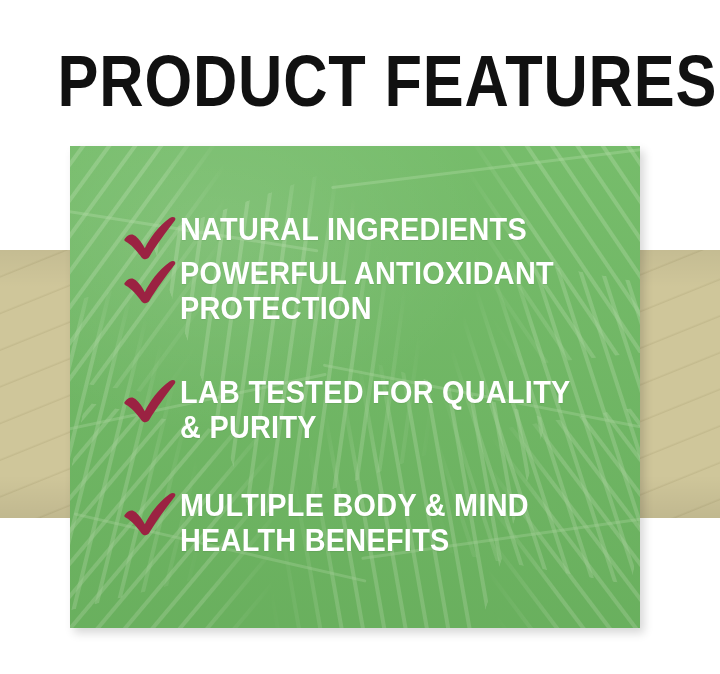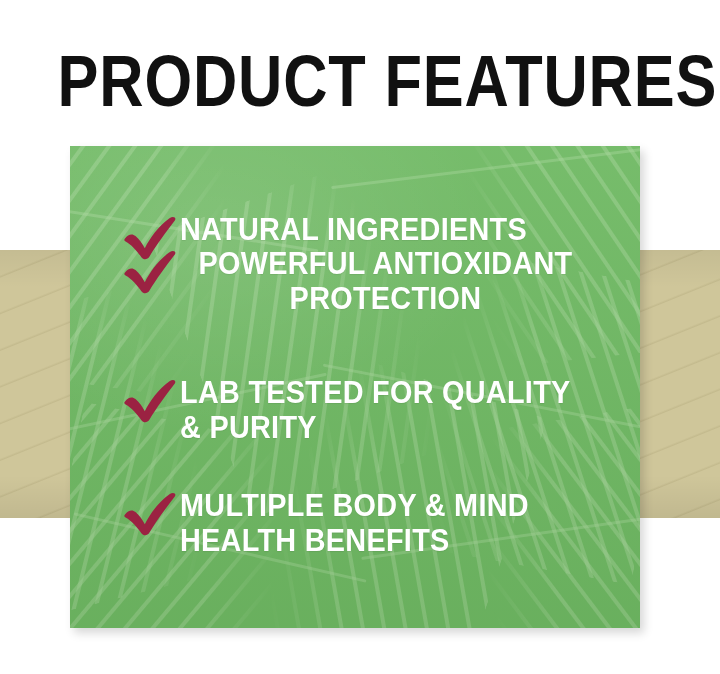--- a/index.html
+++ b/index.html
@@ -143,21 +143,21 @@
     z-index: 2;
   }
   .feature-row {
     position: absolute;
     display: flex;
     align-items: flex-start;
     left: 52px;
     width: 500px;
   }
   .feature-row.r1 { top: 42px; margin-top: 24px; }
-  .feature-row.r2 { top: 100px; text-align: center; }
+  .feature-row.r2 { top: 110px; }
   .feature-row.r3 { top: 229px; }
   .feature-row.r4 { top: 342px; }
 
   .check-icon {
     flex: 0 0 auto;
     width: 58px;
     height: 48px;
     margin-top: 2px;
   }
   .check-icon svg { display: block; width: 100%; height: 100%; }

